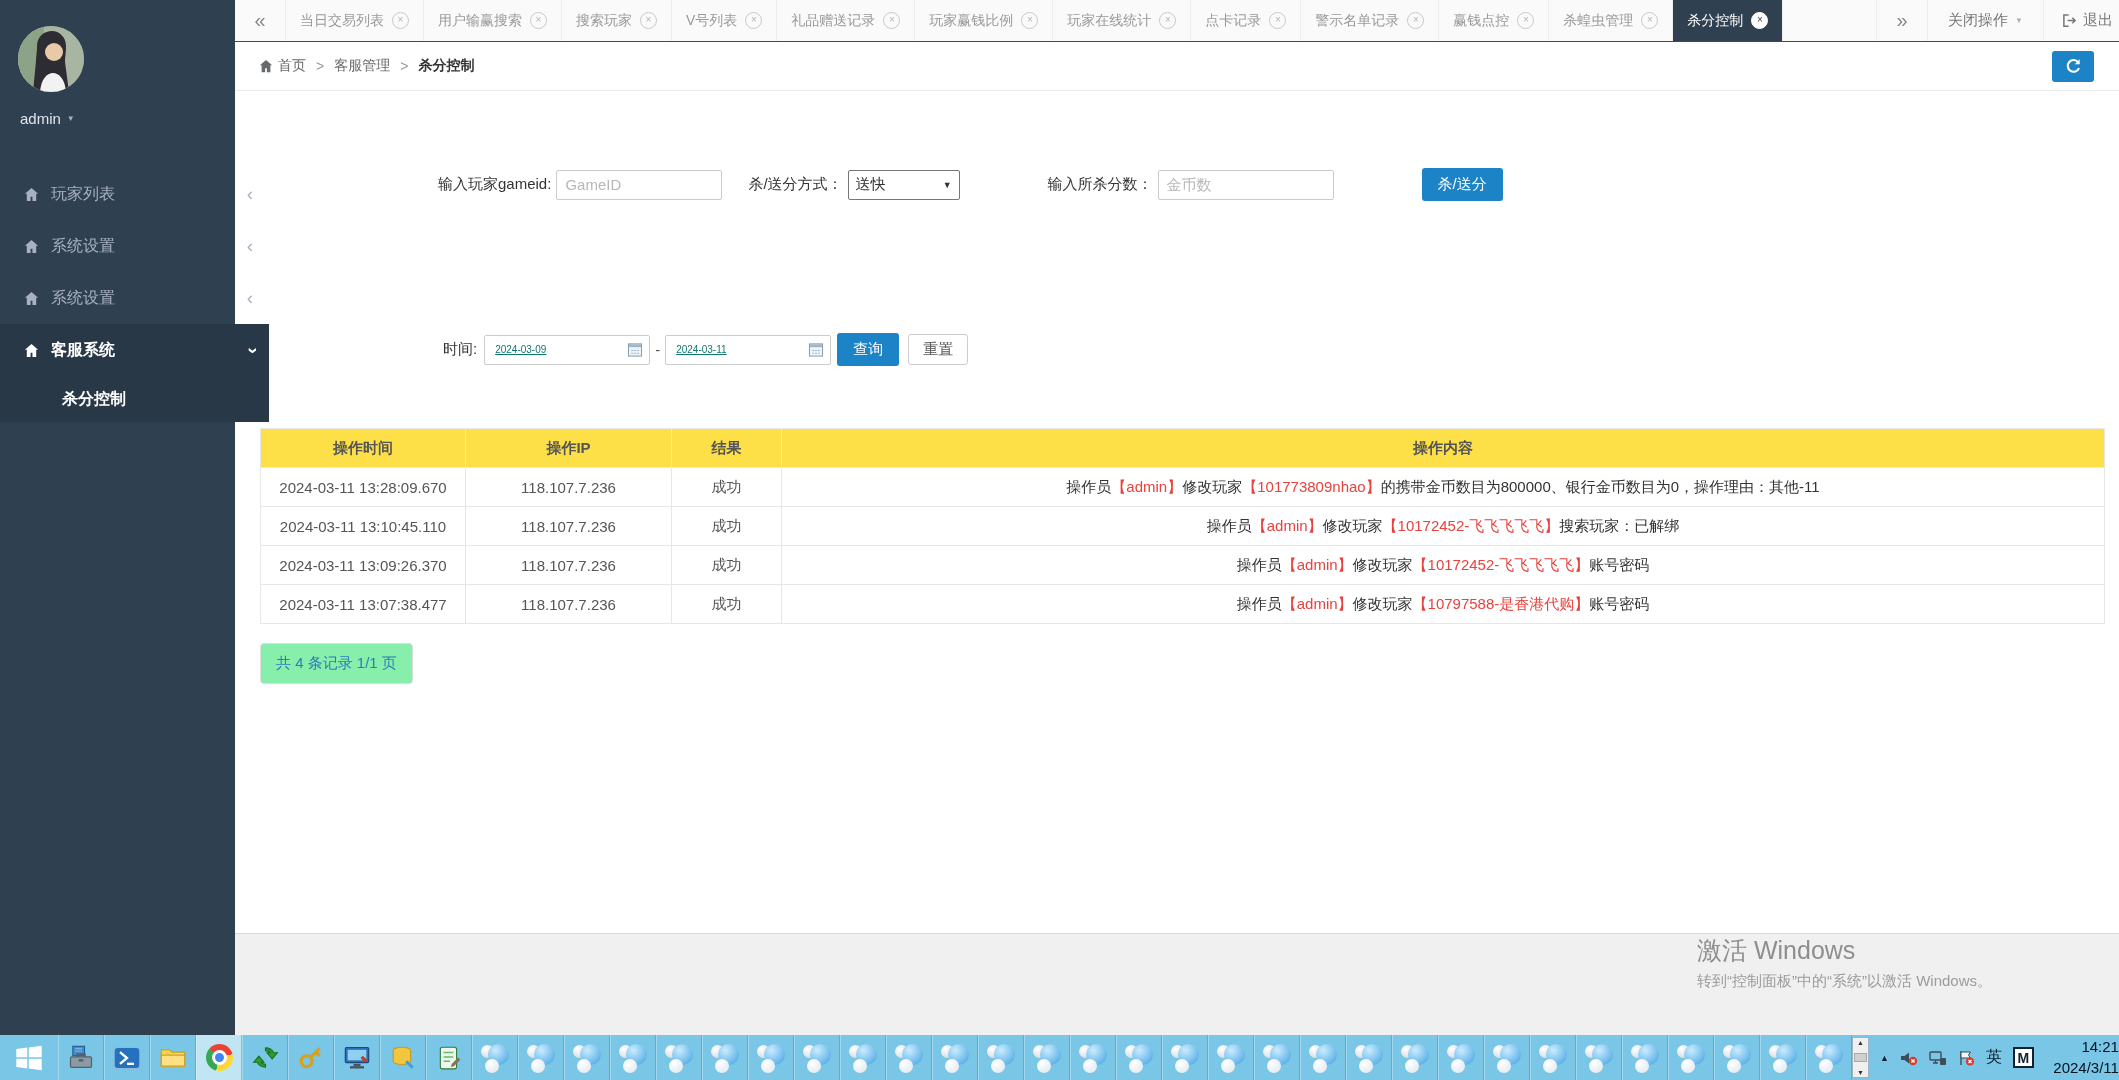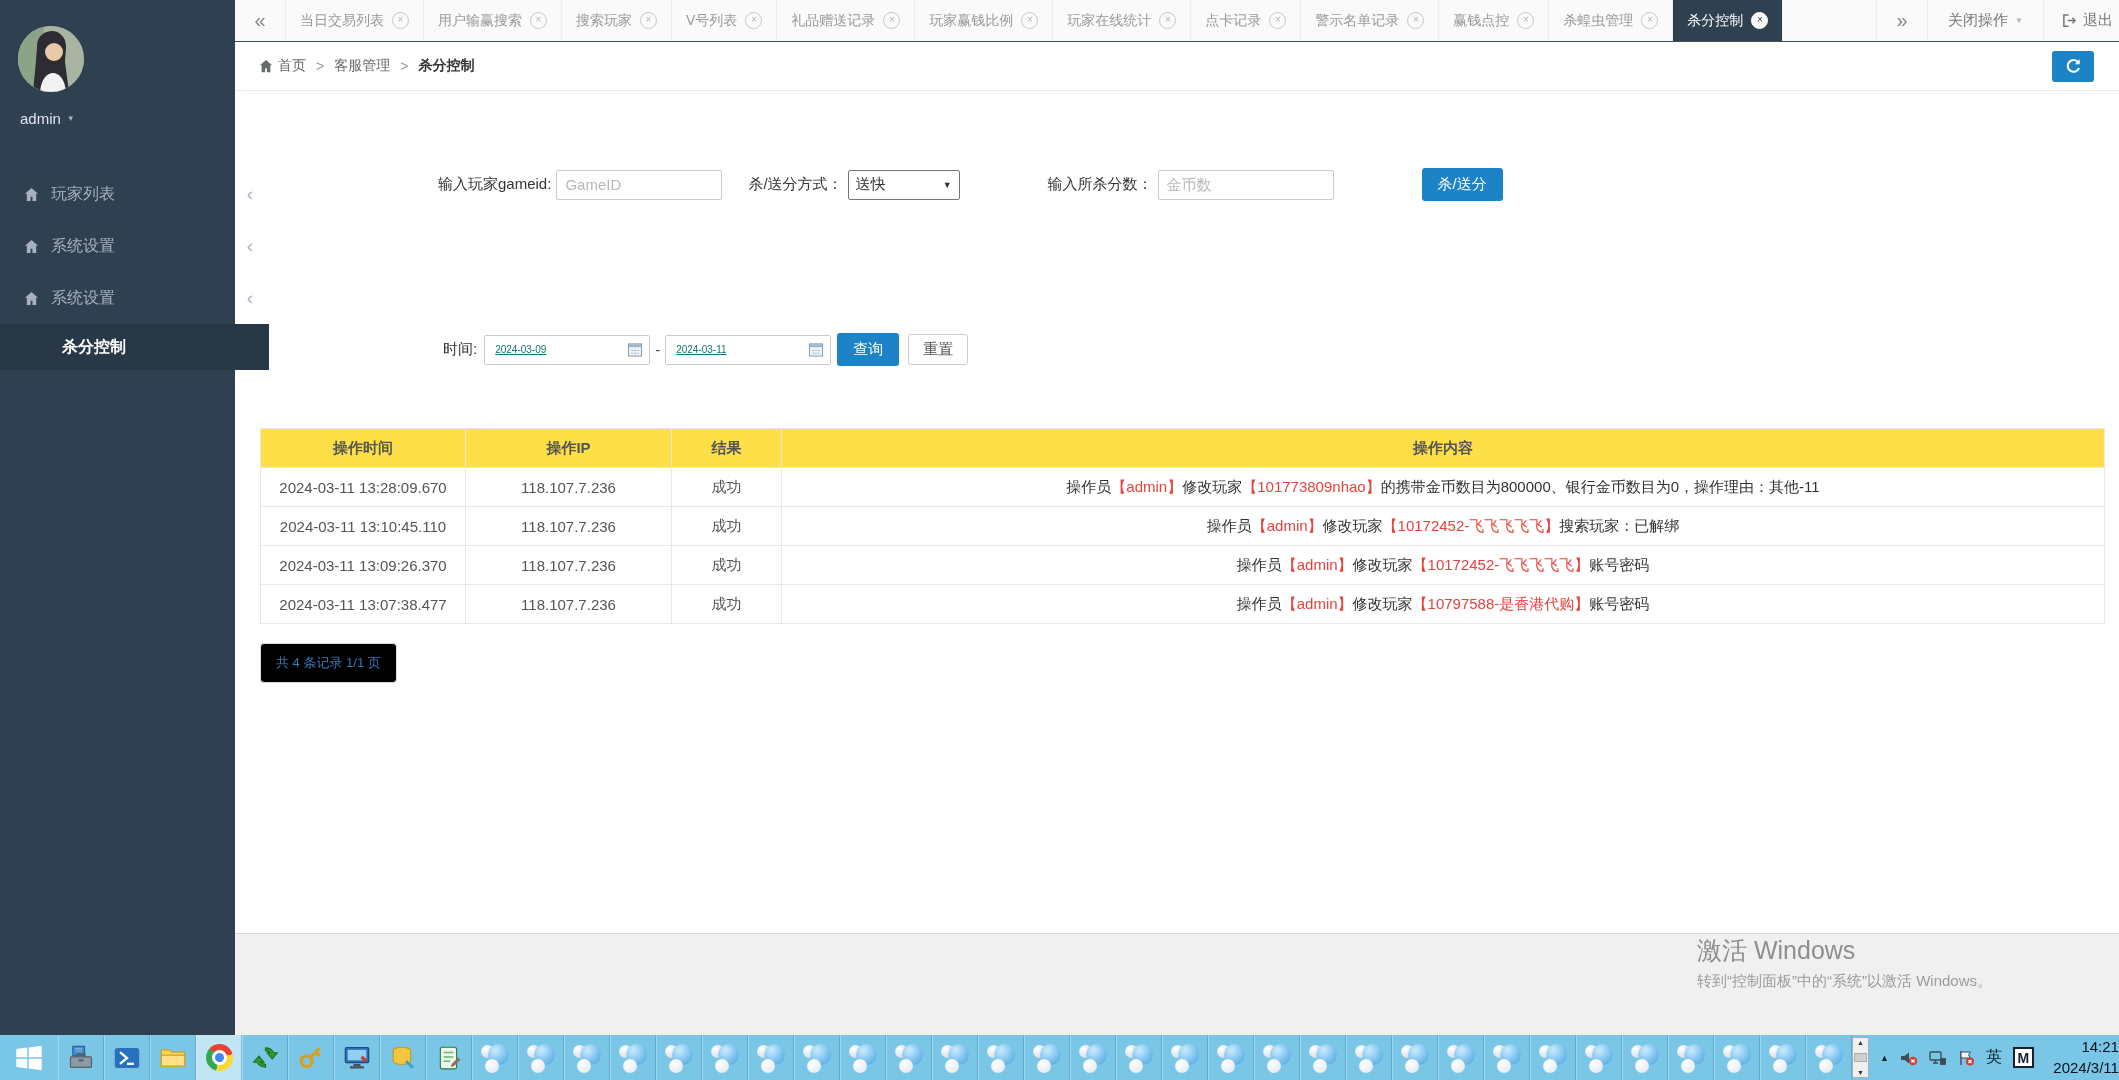--- a/index.html
+++ b/index.html
@@ -72,21 +72,21 @@
   .query-form .btn-primary{margin-left:6px;}
   .query-form .btn-default{margin-left:9px;}
 
   .log-table{position:absolute;left:25px;top:337px;width:1845px;border-collapse:collapse;font-size:15px;
              color:#555;table-layout:fixed;background:#fff;}
   .log-table th,.log-table td{border:1px solid #e7e7e7;height:38px;text-align:center;padding:0 8px;overflow:hidden;white-space:nowrap;}
   .log-table th{background:#fde047;font-weight:bold;color:#555;margin-left:12px;}
   .log-table td.cell-content{color:#333;}
   .red{color:#e8423d;}
   .pagination{position:absolute;left:25px;top:552px;border:1px solid #ddd;border-radius:4px;padding:10px 15px;
-              color:#337ab7;font-size:13px;background:#000000;display:inline-block;cursor:pointer;}
+              color:#337ab7;font-size:15px;background:#86efac;display:inline-block;cursor:pointer;}
 
   
   .footer-band{position:absolute;left:235px;top:933px;width:1884px;height:102px;background:#f0f0f1;border-top:1px solid #d9d9d9;box-sizing:border-box;}
   .watermark{position:absolute;left:1462px;top:0px;}
   .wm-title{font-size:25px;color:rgba(118,118,118,.8);}
   .wm-sub{font-size:15px;color:rgba(118,118,118,.7);margin-top:5px;}
 
   
   .taskbar{position:absolute;left:0;top:1035px;width:2119px;height:45px;background:#79c6e6;display:flex;align-items:stretch;z-index:10;}
   .tb-left,.tb-apps{display:flex;}
@@ -149,20 +149,27 @@
           </svg>
           <span class="side-label">系统设置</span>
           <span class="side-chev">‹</span>
         </div>
         <div class="side-item">
           <svg viewBox="0 0 16 16" width="15" height="15">
             <path fill="currentColor" d="M8 1 1 7.2h2V15h4v-4.5h2V15h4V7.2h2z"></path>
           </svg>
           <span class="side-label">系统设置</span>
           <span class="side-chev">‹</span>
+        </div>
+        <div class="side-item expanded">
+          <svg viewBox="0 0 16 16" width="15" height="15">
+            <path fill="currentColor" d="M8 1 1 7.2h2V15h4v-4.5h2V15h4V7.2h2z"></path>
+          </svg>
+          <span class="side-label">客服系统</span>
+          <span class="side-chev down">‹</span>
         </div>
         <div class="side-sub active">杀分控制</div>
       </nav>
   </aside>
 
   <div class="tabbar">
     <div class="tab-nav-left">«</div>
     <div class="tabs" id="tabs">
         <div class="tab">
           <span class="tab-label">当日交易列表</span>

